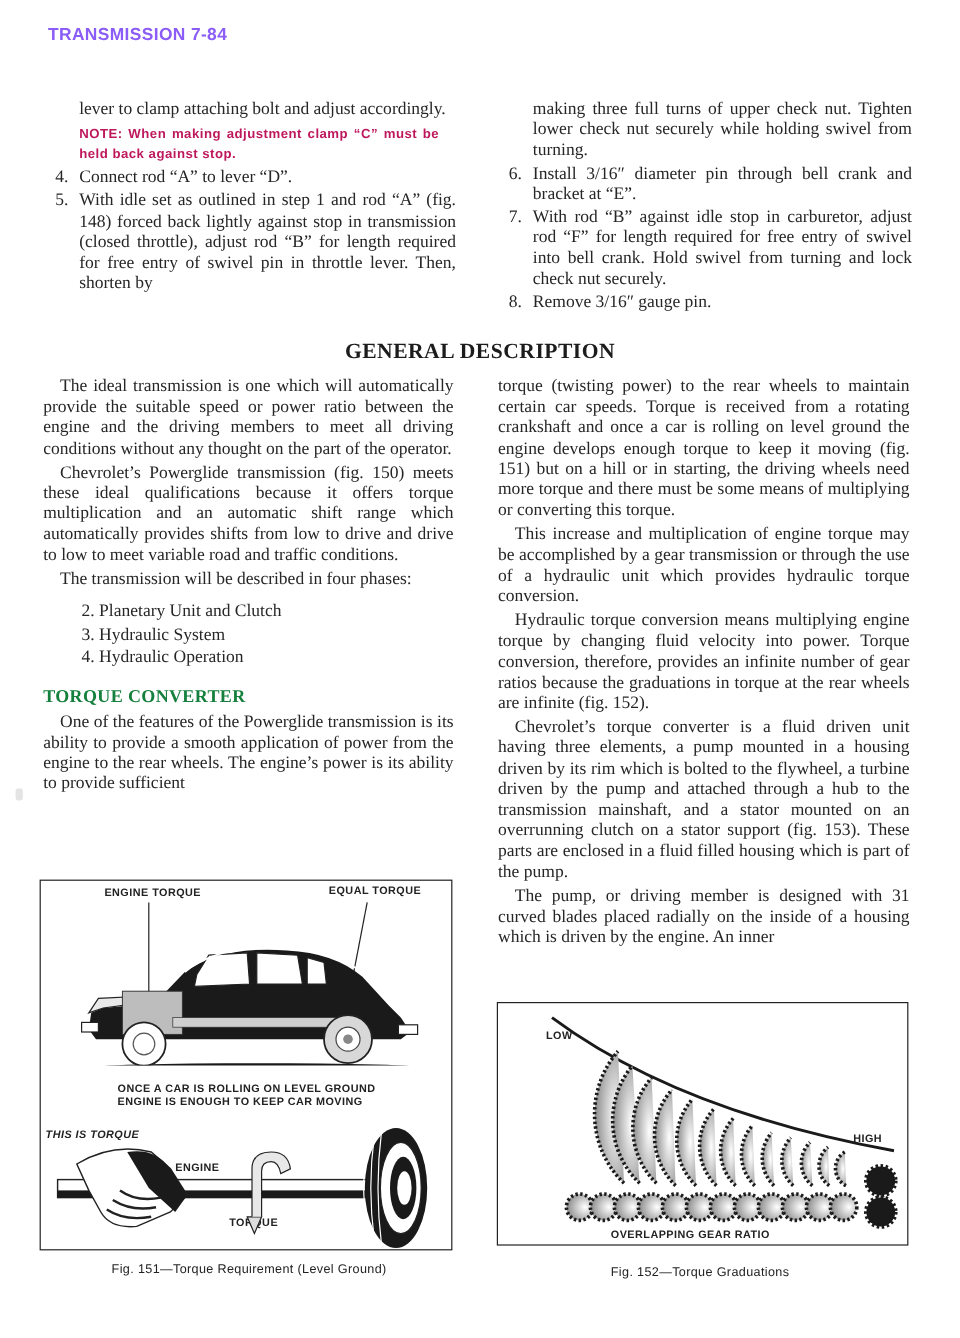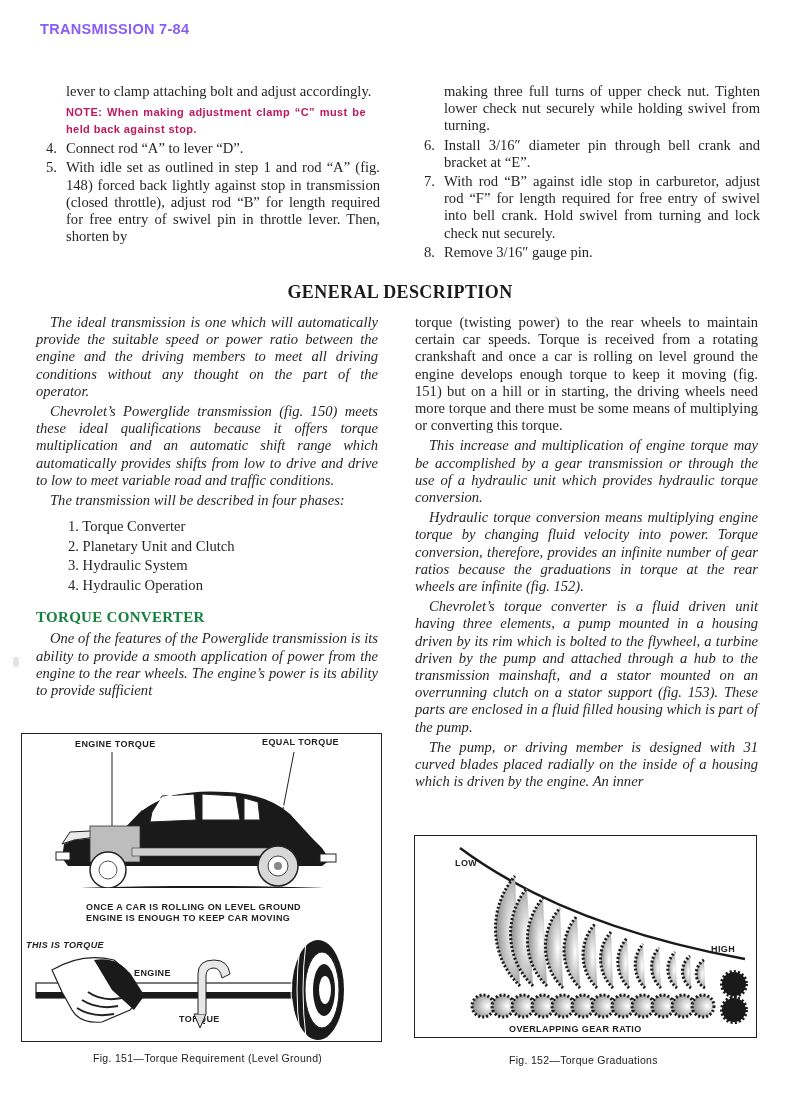--- a/index.html
+++ b/index.html
@@ -1,20 +1,20 @@
 <!DOCTYPE html>
 <html><head>
 <meta charset="utf-8">
 <style>
   html, body { margin: 0; padding: 0; background: #ffffff; }
   body { width: 800px; height: 1115px; position: relative; overflow: hidden; color: #1c1c1c; }
   .page-header { position: absolute; left: 40px; top: 21px; font-family: "Liberation Sans", sans-serif; font-weight: bold; font-size: 14.5px; letter-spacing: 0.3px; color: #8b5cf6; }
   .col { position: absolute; font-family: "Liberation Serif", serif; font-size: 14.6px; line-height: 17.2px; color: #262626; text-align: justify; }
   .col p { margin: 0; }
-  .indent { text-indent: 14px; font-style: italic; }
+  .indent { text-indent: 14px; }
   .step { display: flex; }
   .step .num { width: 20px; flex: 0 0 20px; }
   .step .txt { flex: 1; text-align: justify; }
   .note { font-family: "Liberation Sans", sans-serif; font-weight: bold; font-size: 11px; line-height: 17px; letter-spacing: 0.4px; margin: 4px 0 2px 26px; color: #be185d; }
   .section-title { position: absolute; left: 0; width: 800px; top: 282px; text-align: center; font-family: "Liberation Serif", serif; font-weight: bold; font-size: 18px; letter-spacing: 0.4px; color: #1c1c1c; }
   .subhead { font-family: "Liberation Serif", serif; font-weight: bold; font-size: 15px; letter-spacing: 0.3px; margin: 14px 0 4px 0; color: #15803d; }
   .list { margin: 8px 0 0 32px; }
   .list div { line-height: 19.5px; }
   .fig { position: absolute; border: 1.5px solid #222; background: #fff; }
   .fig-label { position: absolute; font-family: "Liberation Sans", sans-serif; font-weight: bold; font-size: 9px; letter-spacing: 0.4px; color: #222; white-space: nowrap; }
@@ -55,40 +55,39 @@
   </div>
 </div>
 
 <div class="section-title">GENERAL DESCRIPTION</div>
 
 <div class="col" style="left:36px; top:314px; width:342px;">
   <p class="indent">The ideal transmission is one which will automatically provide the suitable speed or power ratio between the engine and the driving members to meet all driving conditions without any thought on the part of the operator.</p>
   <p class="indent" style="margin-top:3px;">Chevrolet’s Powerglide transmission (fig. 150) meets these ideal qualifications because it offers torque multiplication and an automatic shift range which automatically provides shifts from low to drive and drive to low to meet variable road and traffic conditions.</p>
   <p class="indent" style="margin-top:3px;">The transmission will be described in four phases:</p>
   <div class="list">
-    <div>1. Torque Converter</div>
     <div>2. Planetary Unit and Clutch</div>
     <div>3. Hydraulic System</div>
     <div>4. Hydraulic Operation</div>
   </div>
   <div class="subhead">TORQUE CONVERTER</div>
   <p class="indent">One of the features of the Powerglide transmission is its ability to provide a smooth application of power from the engine to the rear wheels. The engine’s power is its ability to provide sufficient</p>
 </div>
 
 <div class="mark"></div>
 
 <div class="col" style="left:415px; top:314px; width:343px;">
   <p>torque (twisting power) to the rear wheels to maintain certain car speeds. Torque is received from a rotating crankshaft and once a car is rolling on level ground the engine develops enough torque to keep it moving (fig. 151) but on a hill or in starting, the driving wheels need more torque and there must be some means of multiplying or converting this torque.</p>
   <p class="indent" style="margin-top:3px;">This increase and multiplication of engine torque may be accomplished by a gear transmission or through the use of a hydraulic unit which provides hydraulic torque conversion.</p>
   <p class="indent" style="margin-top:3px;">Hydraulic torque conversion means multiplying engine torque by changing fluid velocity into power. Torque conversion, therefore, provides an infinite number of gear ratios because the graduations in torque at the rear wheels are infinite (fig. 152).</p>
   <p class="indent" style="margin-top:3px;">Chevrolet’s torque converter is a fluid driven unit having three elements, a pump mounted in a housing driven by its rim which is bolted to the flywheel, a turbine driven by the pump and attached through a hub to the transmission mainshaft, and a stator mounted on an overrunning clutch on a stator support (fig. 153). These parts are enclosed in a fluid filled housing which is part of the pump.</p>
   <p class="indent" style="margin-top:3px;">The pump, or driving member is designed with 31 curved blades placed radially on the inside of a housing which is driven by the engine. An inner</p>
 </div>
 
-<div class="fig" style="left:21px; top:733px; width:342px; height:307px;padding-left:17px;">
+<div class="fig" style="left:33px; top:733px; width:342px; height:307px;">
   <span class="fig-label" style="left:53px; top:5px;">ENGINE TORQUE</span>
   <span class="fig-label" style="left:240px; top:3px;">EQUAL TORQUE</span>
 
   <svg width="342" height="140" style="position:absolute; left:0; top:14px;" viewBox="0 0 342 140">
     <line x1="90" y1="4" x2="90" y2="80" stroke="#222" stroke-width="1"></line>
     <line x1="272" y1="4" x2="252" y2="108" stroke="#222" stroke-width="1"></line>
 
     <ellipse cx="180" cy="142" rx="140" ry="4" fill="#1a1a1a"></ellipse>
 
     <path d="M40 110 L42 96 L52 92 L95 88 L120 62 Q150 40 205 44 Q245 46 268 66 L290 90 L300 100 L308 112 L300 118 L46 118 Z" fill="#1a1a1a"></path>

